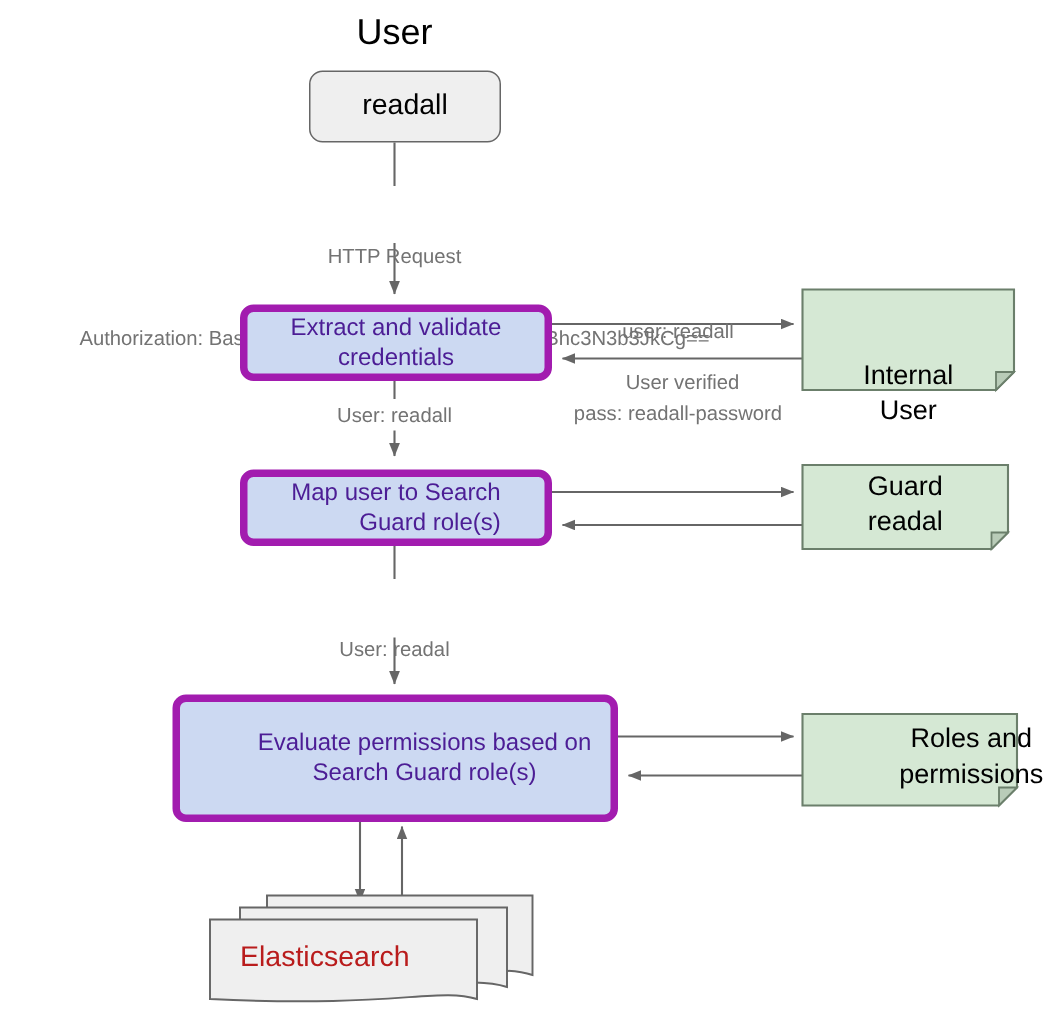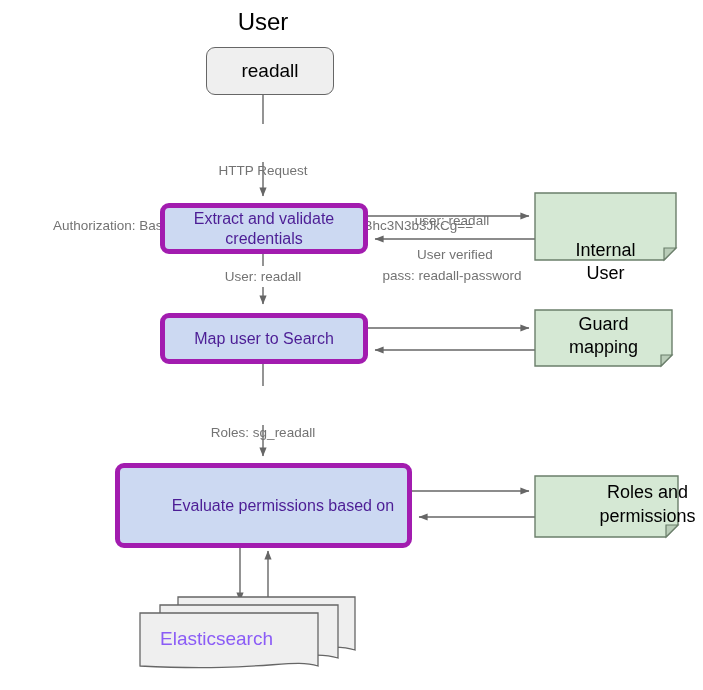--- a/index.html
+++ b/index.html
@@ -71,21 +71,21 @@
   }
   .title-label {
     position: absolute;
     font-size: 24px;
     text-align: center;
     color: #000;
   }
   .es-label {
     position: absolute;
     font-size: 19px;
-    color: #8b5cf6;
+    color: #b91c1c;
     white-space: nowrap;
   }
 </style>
 </head>
 <body>
 
 <div id="canvas">
 
   <svg class="svg-layer" viewBox="0 0 703 690" xmlns="http://www.w3.org/2000/svg">
     <defs>
@@ -165,37 +165,40 @@
     <div>pass: readall-password</div>
   </div>
 
   <div class="edge-label" style="left:375px; top:246px; width:160px;">User verified</div>
 
   <div class="edge-label" style="left:183px; top:268px; width:160px;">User: readall</div>
 
   <div class="node rounded-box box-blue" style="left:160px; top:313px; width:208px; height:51px;text-align:right;">
     <div>
       <div>Map user to Search</div>
+      <div>Guard role(s)</div>
     </div>
   </div>
 
   <div class="note-label" style="left:535px; top:310px; width:137px; height:52px;">
     <div>
       <div>Guard</div>
-      <div>mapping</div>
+      <div>readal</div>
     </div>
   </div>
 
   <div class="edge-label" style="left:183px; top:388px; width:160px;">
+    <div>User: readal</div>
     <div>Roles: sg_readall</div>
   </div>
 
   <div class="node rounded-box box-blue" style="left:115px; top:463px; width:297px; height:85px;padding-left:39px;">
     <div>
       <div>Evaluate permissions based on</div>
+      <div>Search Guard role(s)</div>
     </div>
   </div>
 
   <div class="note-label" style="left:535px; top:476px; width:143px; height:57px;padding-left:41px;">
     <div>
       <div>Roles and</div>
       <div>permissions</div>
     </div>
   </div>
 

